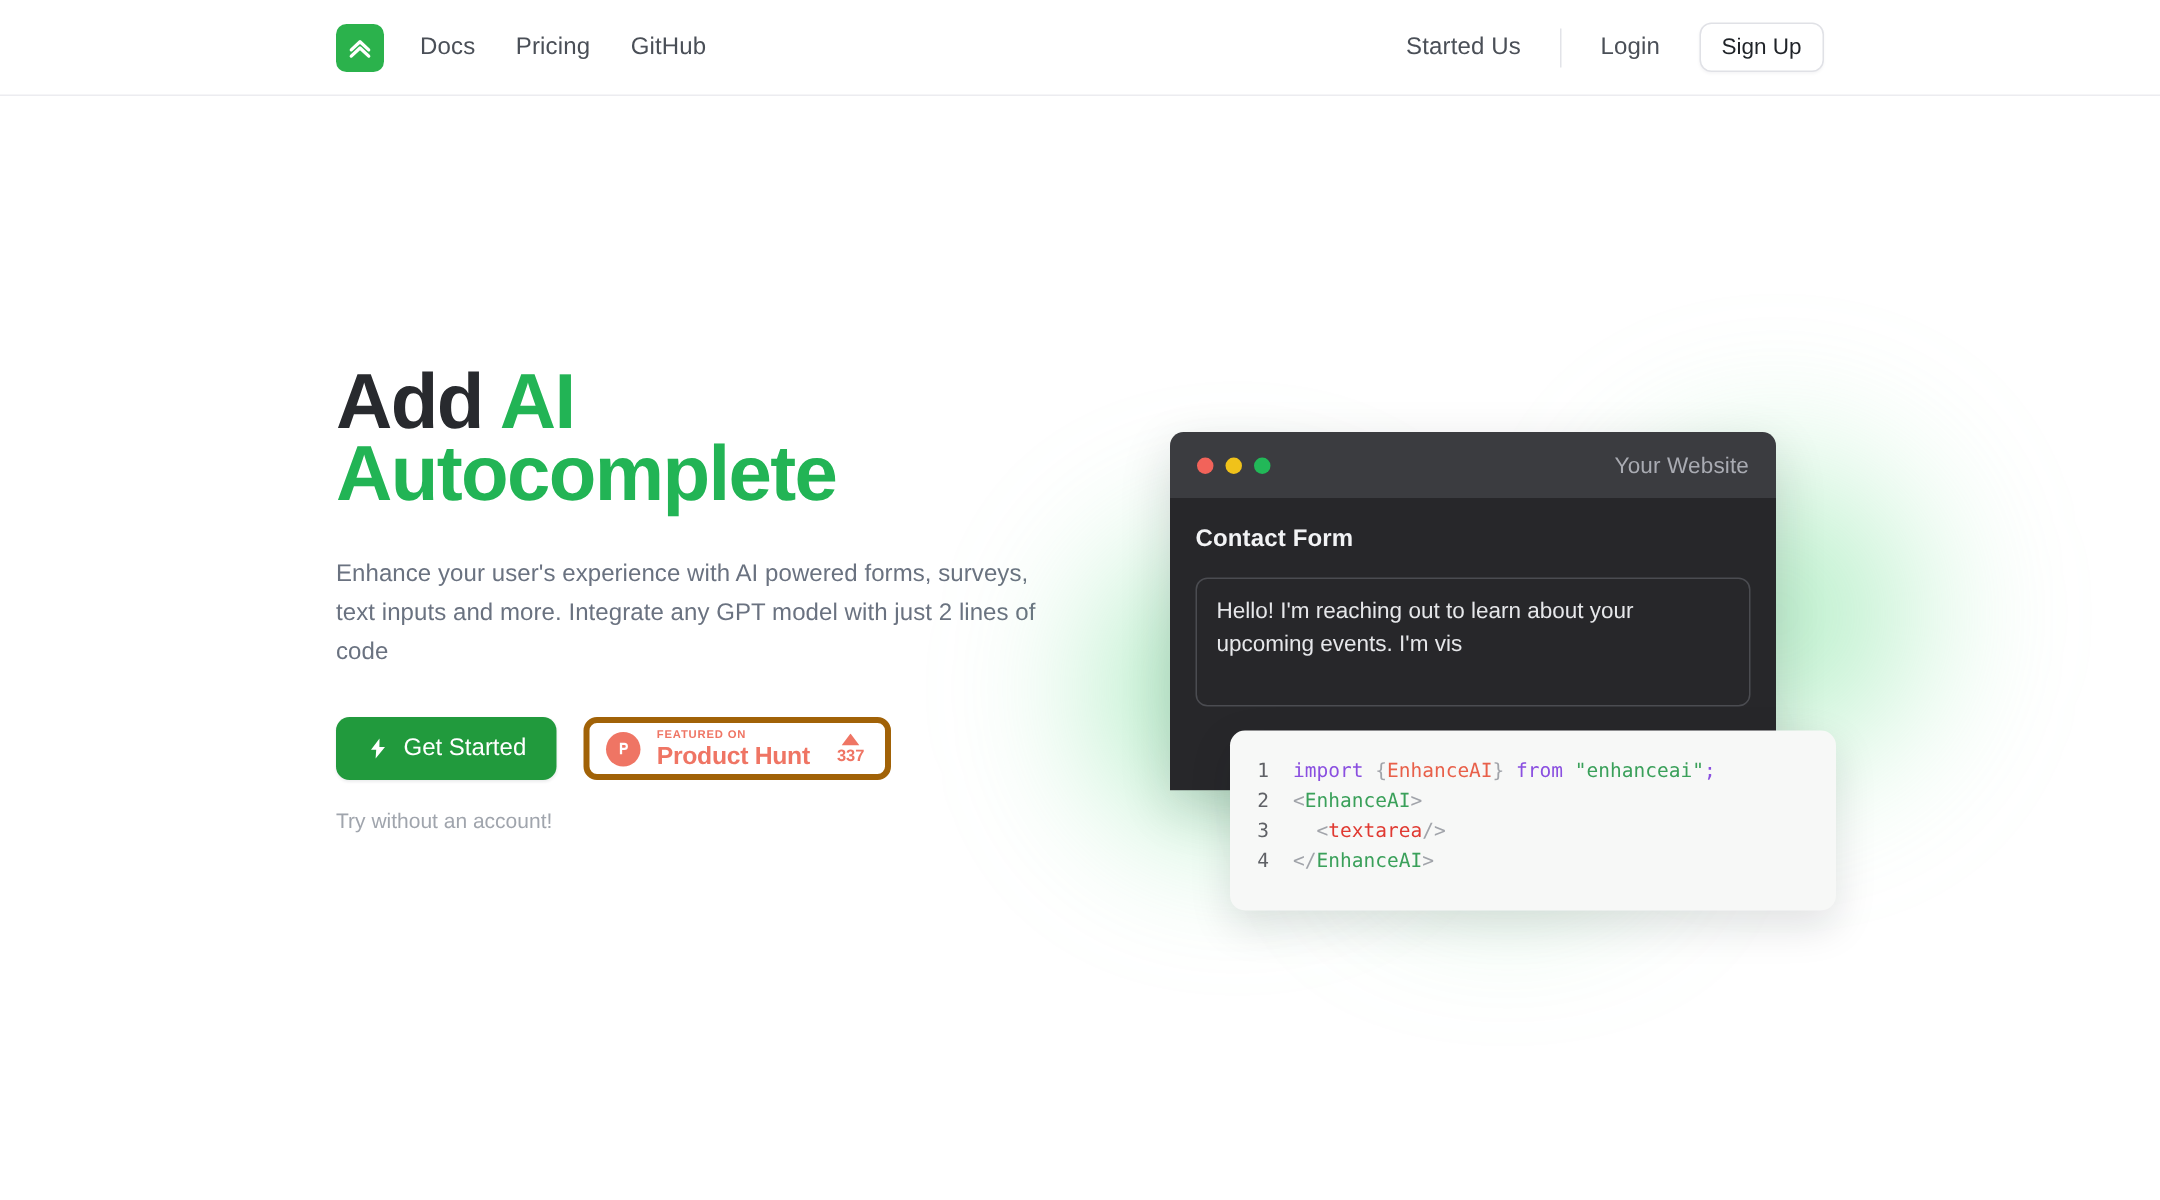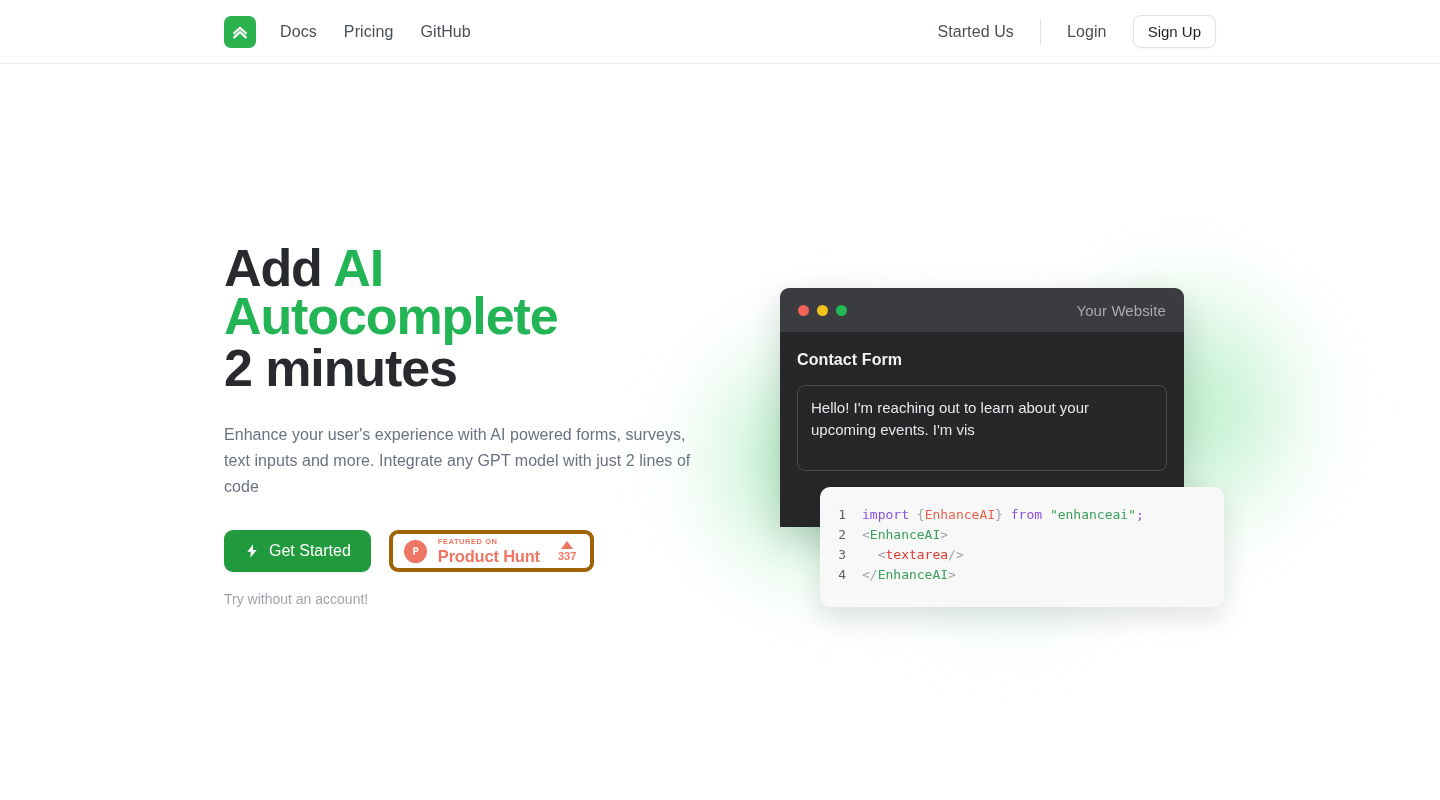--- a/index.html
+++ b/index.html
@@ -363,21 +363,20 @@
 
   <div class="glow-wrap">
     <div class="glow glow-a"></div>
     <div class="glow glow-b"></div>
     <div class="glow glow-c"></div>
   </div>
 
   <div class="hero-left">
     <h1 class="headline">
       <span class="l1"><span>Add </span><span class="accent">AI Autocomplete</span></span>
-      <span class="l3">2 minutes</span>
     </h1>
 
     <p class="sub">Enhance your user's experience with AI powered forms, surveys, text inputs and more. Integrate any GPT model with just 2 lines of code</p>
 
     <div class="cta-row">
       <button class="btn-start">
         <svg width="16" height="16" viewBox="0 0 24 24">
           <path d="M13.5 2 L5 13.2 h5.2 L9.6 22 L19 10.4 h-5.6 z" fill="#ffffff"></path>
         </svg>
         <span>Get Started</span>

